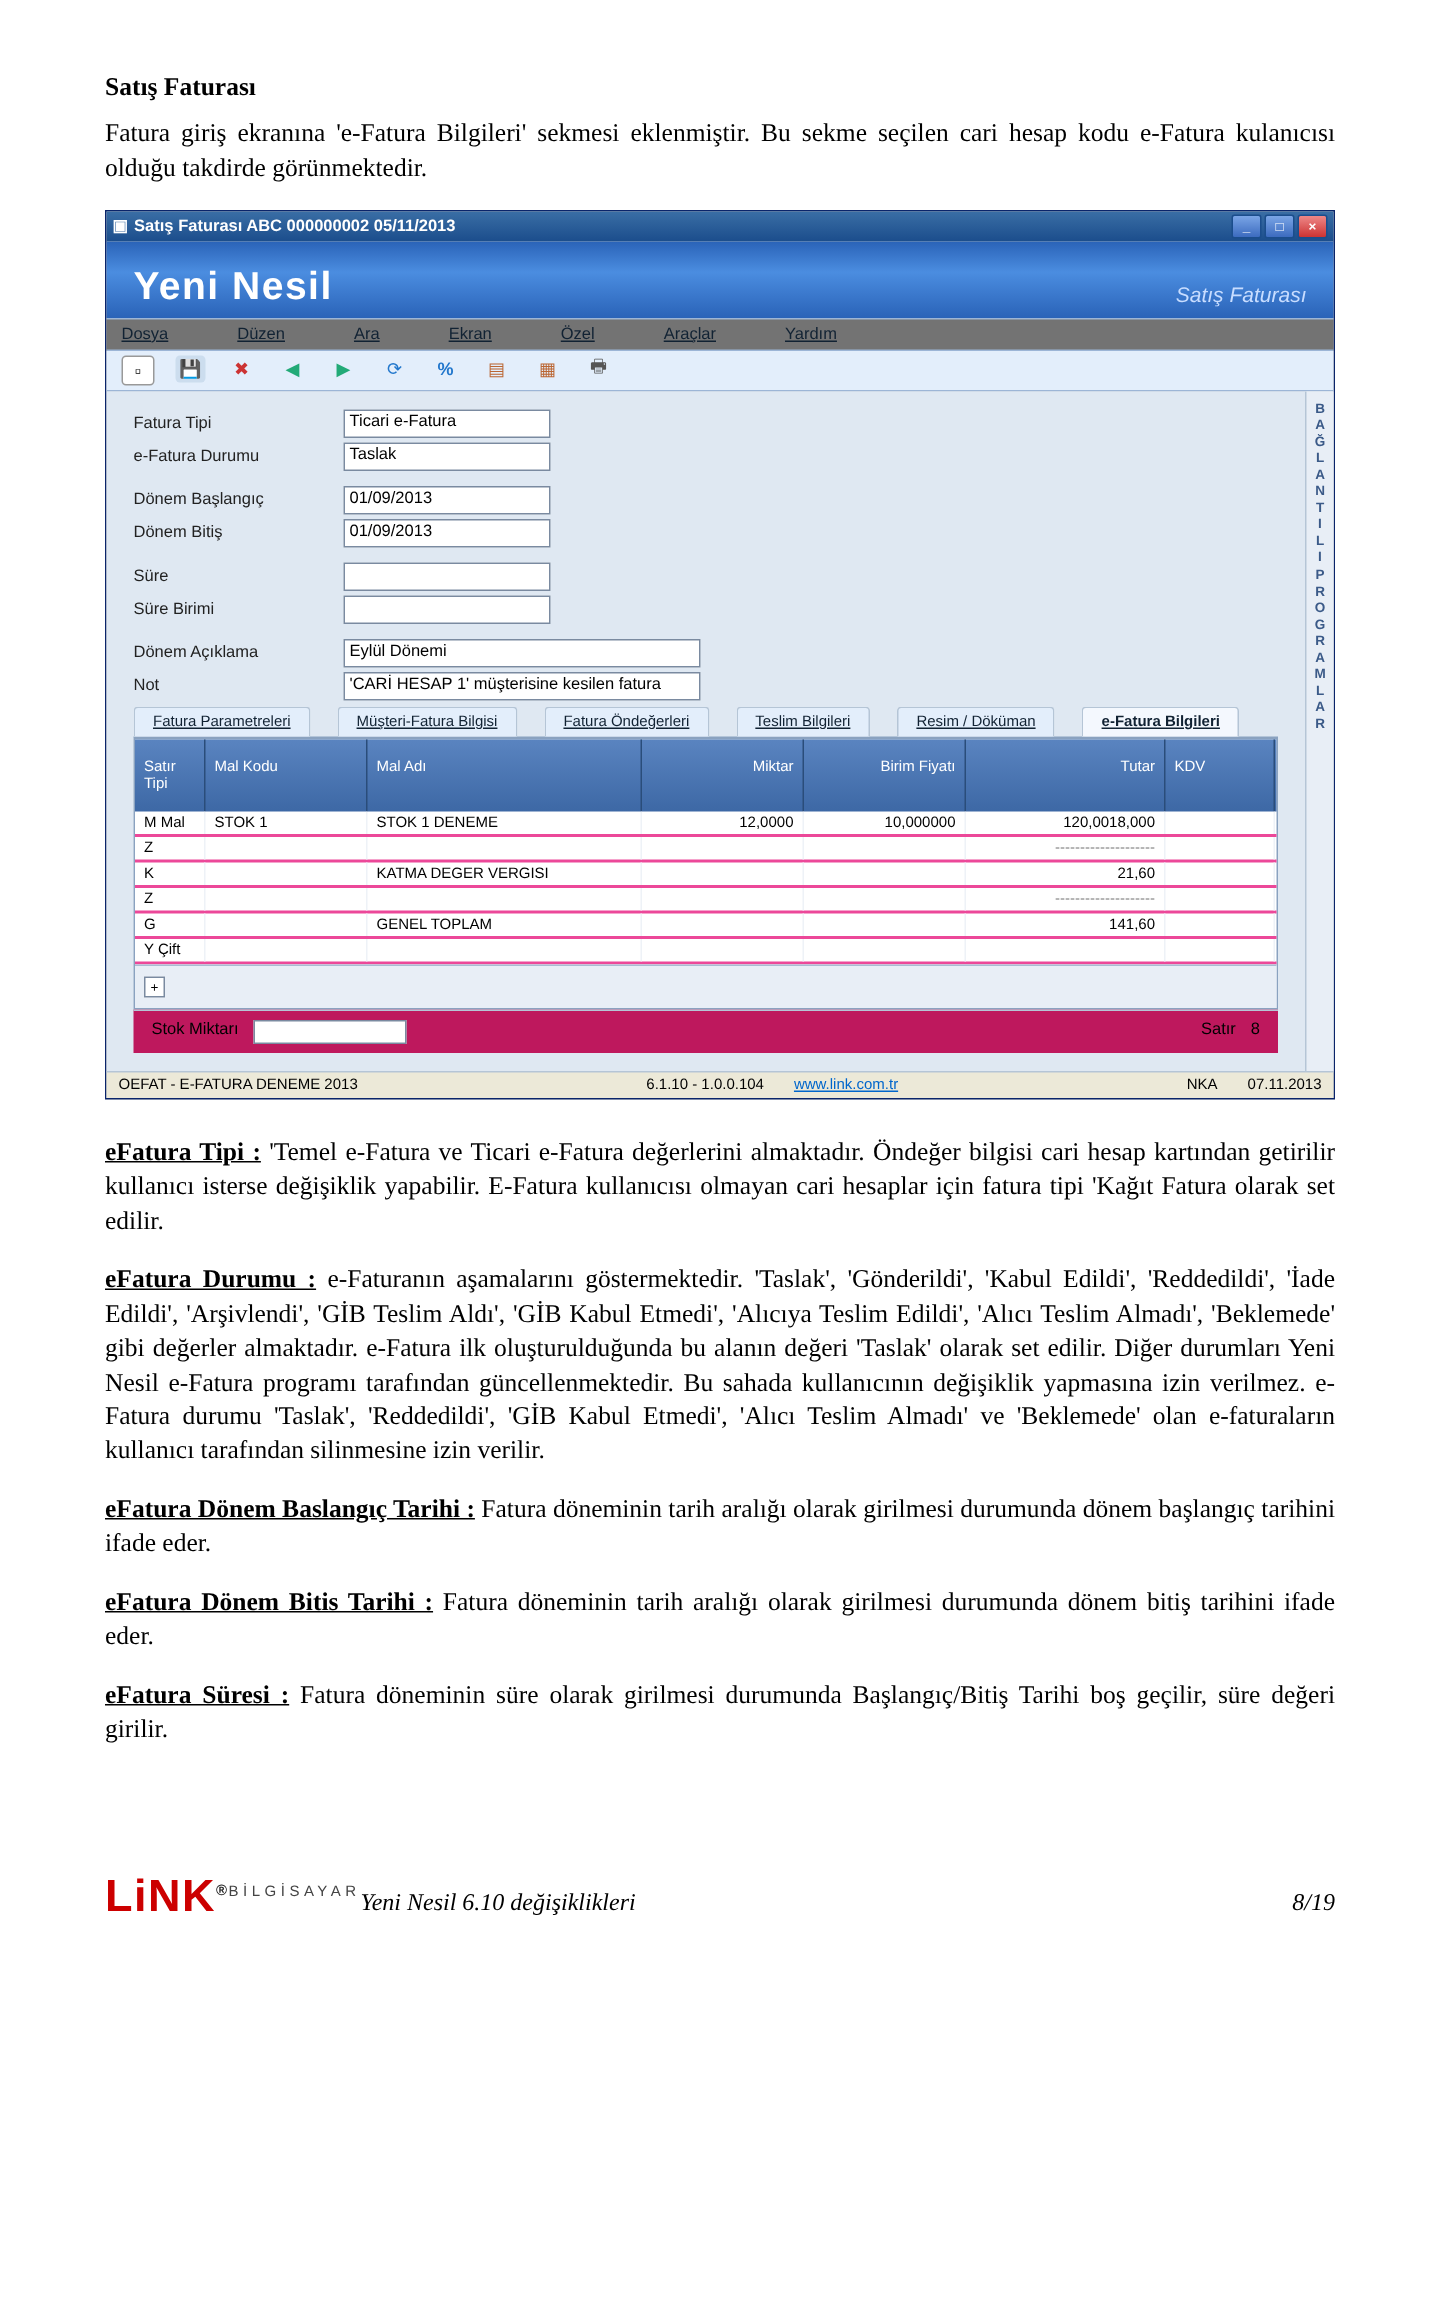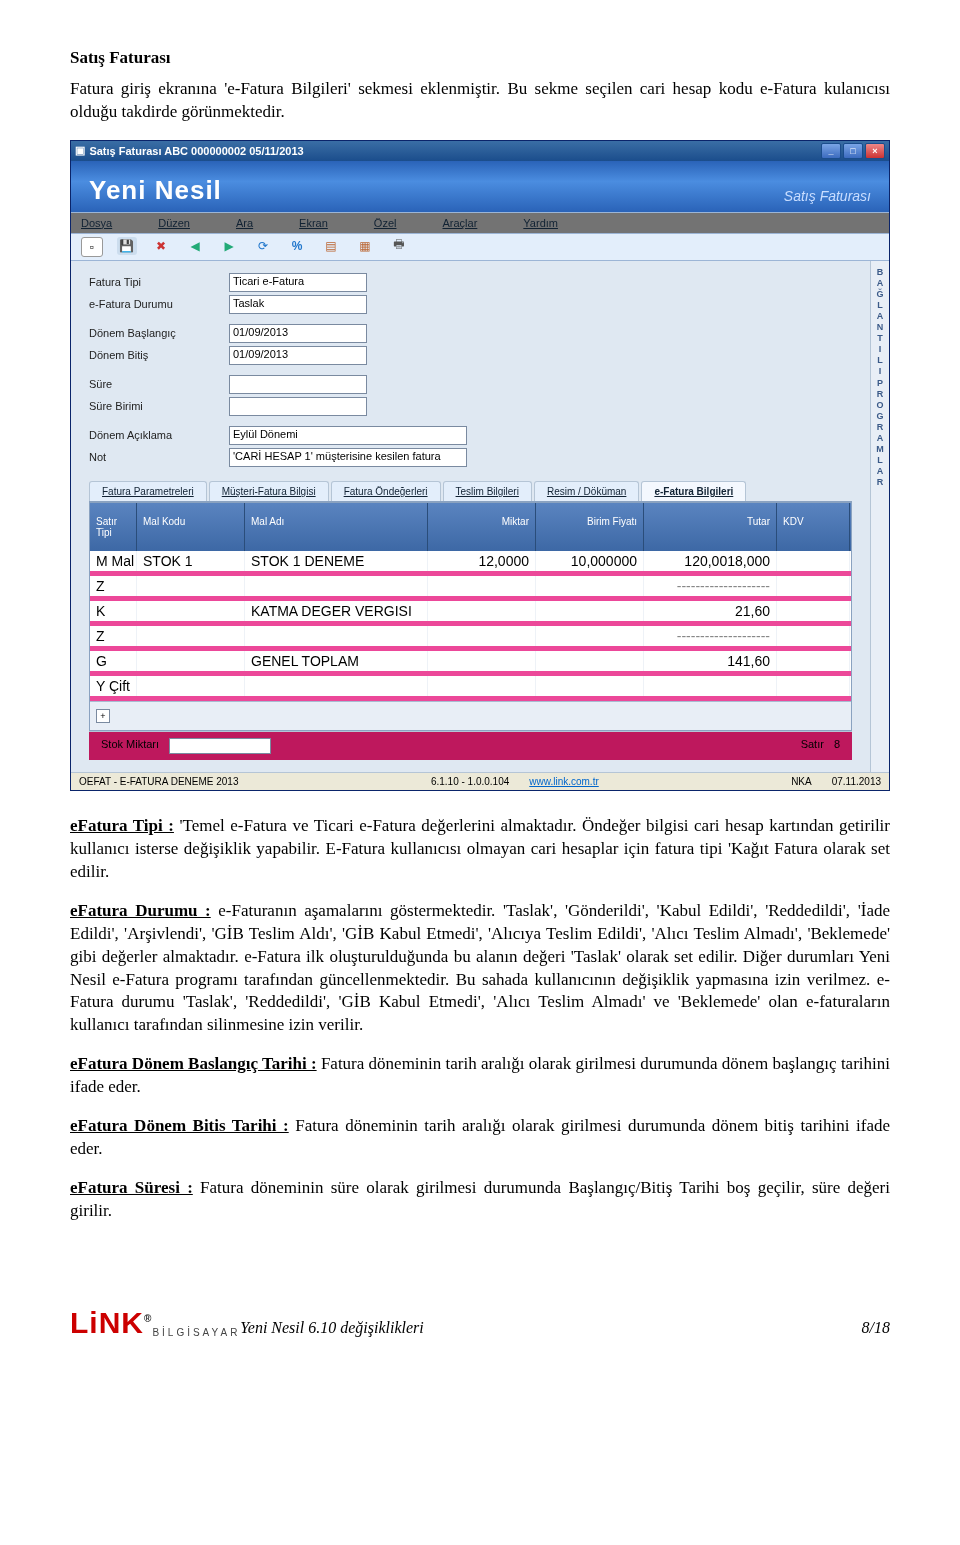--- a/index.html
+++ b/index.html
@@ -23,42 +23,42 @@
   .toolbar{background:#e3eefb;padding:3px 10px;display:flex;gap:14px;border-bottom:1px solid #9cb5d6}
   .tbtn{width:20px;height:18px;border-radius:3px;display:flex;align-items:center;justify-content:center;font-size:12px}
   .body{display:flex;background:#dfe8f2}
   .form-area{flex:1;padding:12px 18px}
   .side{width:18px;background:#e8eef6;border-left:1px solid #b5c5d6;display:flex;flex-direction:column;align-items:center;padding:6px 0;gap:1px;color:#3b5a88;font-size:9px;font-weight:bold}
   .frow{display:flex;align-items:center;margin-bottom:3px}
   .frow label{width:140px;color:#222;font-size:11px}
   .frow .inp{background:#fff;border:1px solid #7a8aa0;height:15px;padding:1px 3px;font-size:11px;width:130px}
   .frow .inp.wide{width:230px}
   .frow.gap{margin-top:10px}
-  .tabs{margin-top:14px;display:flex;gap:2px;border-bottom:1px solid #8aa2c0}
+  .tabs{margin-top:4px;display:flex;gap:18px;border-bottom:1px solid #8aa2c0}
   .tab{padding:4px 12px;font-size:10px;color:#123;text-decoration:underline;background:#e3eefb;border:1px solid #b5c5d6;border-bottom:none;border-radius:3px 3px 0 0}
   .tab.active{background:#f4f8fe;font-weight:bold}
   .grid{border:1px solid #8aa2c0;background:#fff}
   .ghead{display:flex;background:linear-gradient(#5a84c0,#3d68a5);color:#fff;font-size:10px}
   .ghead>div{padding:13px 6px;border-right:1px solid #2a4d7a}
   .gc1{width:34px}.gc2{width:95px}.gc3{width:170px}.gc4{width:95px;text-align:right}.gc5{width:95px;text-align:right}.gc6{width:120px;text-align:right}.gc7{width:60px}
-  .grow{display:flex;font-size:14px;border-bottom:5px solid #ec4899}
+  .grow{display:flex;font-size:10px;border-bottom:2px solid #ec4899}
   .grow>div{padding:2px 6px;border-right:1px solid #eef2f7;overflow:hidden;white-space:nowrap}
   .grow .r{text-align:right}
   .dots{color:#888;text-align:right}
   .gridfoot{height:28px;background:#e8eef6;border-top:1px solid #a8bbd2;display:flex;align-items:center;padding:0 6px;font-size:10px}
   .statusform{display:flex;padding:6px 12px;font-size:11px;background:#be185d;border-top:1px solid #b5c5d6}
   .statusbar{display:flex;font-size:10px;padding:3px 8px;background:#ece9d8;border-top:1px solid #b5c5d6;gap:20px}
   .statusbar .flex{flex:1}
 
   
   .footer{display:flex;align-items:flex-end;padding:40px 70px 30px 70px}
   .logo-link{display:flex;flex-direction:row;line-height:0.9}
   .logo-link .l{font-family:Arial,sans-serif;font-size:30px;font-weight:900;color:#c00;letter-spacing:1px}
   .logo-link .reg{font-size:10px;vertical-align:super;color:#222}
-  .logo-link .sub{font-family:Arial,sans-serif;font-size:10px;letter-spacing:3px;color:#444;margin-top:19px}
+  .logo-link .sub{font-family:Arial,sans-serif;font-size:10px;letter-spacing:3px;color:#444;margin-top:6px}
   .foot-center{flex:1;text-align:left;font-style:italic;font-family:"Times New Roman",serif;font-size:16px}
   .foot-right{width:60px;text-align:right;font-style:italic;font-size:16px}
 </style>
 </head>
 <body>
 
 <div class="page">
   <p class="section-title">Satış Faturası</p>
   <p class="para">Fatura giriş ekranına 'e-Fatura Bilgileri' sekmesi eklenmiştir. Bu sekme seçilen cari hesap kodu e-Fatura kulanıcısı olduğu takdirde görünmektedir.</p>
 
@@ -260,14 +260,14 @@
   <p class="para"><a class="ul bold">eFatura Dönem Bitis Tarihi :</a><span> Fatura döneminin tarih aralığı olarak girilmesi durumunda dönem bitiş tarihini ifade eder.</span></p>
   <p class="para"><a class="ul bold">eFatura Süresi :</a><span> Fatura döneminin süre olarak girilmesi durumunda Başlangıç/Bitiş Tarihi boş geçilir, süre değeri girilir.</span></p>
 </div>
 
 <div class="footer">
   <div class="logo-link">
     <span class="l"><span>LiNK</span><span class="reg">®</span></span>
     <span class="sub">BİLGİSAYAR</span>
   </div>
   <div class="foot-center">Yeni Nesil 6.10 değişiklikleri</div>
-  <div class="foot-right">8/18</div>
+  <div class="foot-right">8/19</div>
 </div>
 
 </body></html>

